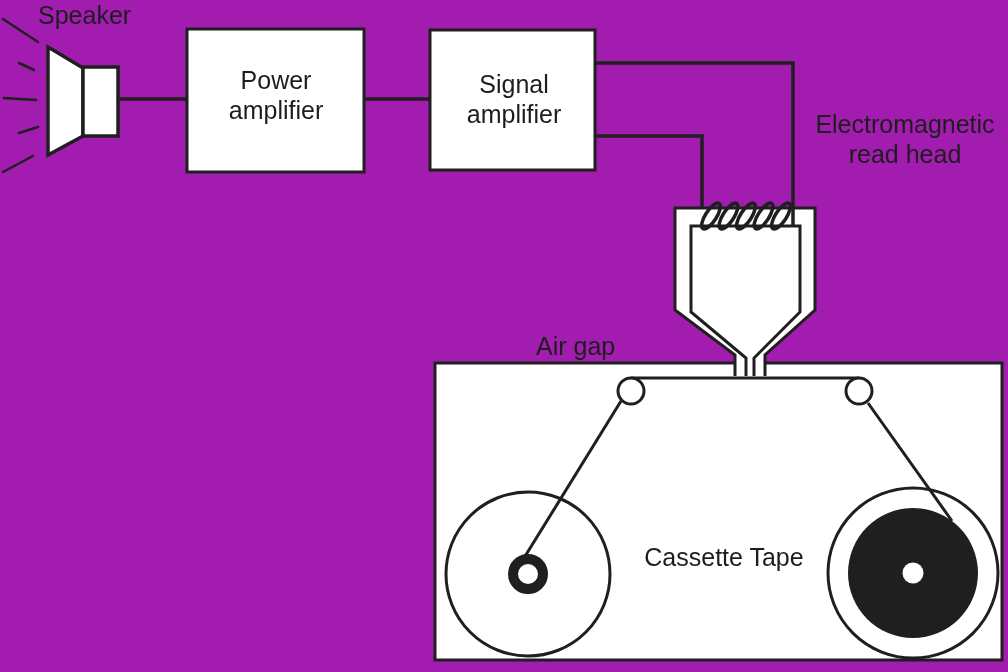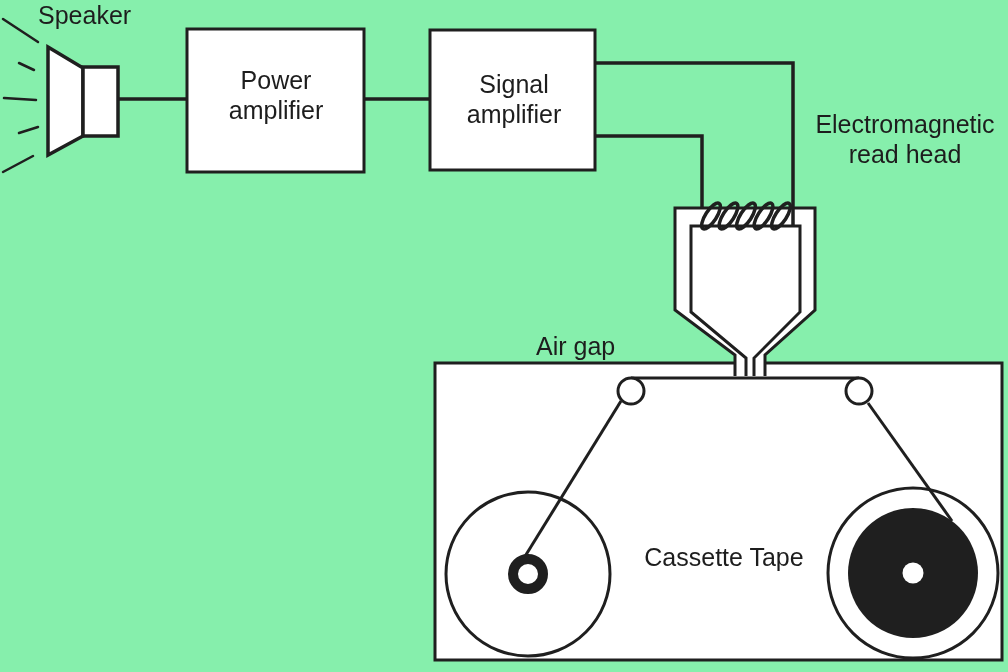--- a/index.html
+++ b/index.html
@@ -1,17 +1,17 @@
 <!DOCTYPE html>
 <html><head>
 <meta charset="utf-8">
 <style>
   html,body{margin:0;padding:0;background:#ffffff;}
   #stage{
-    position:relative;width:1008px;height:672px;background:#86efac;overflow:hidden;
+    position:relative;width:1008px;height:672px;background:#a21caf;overflow:hidden;
     font-family:"Liberation Sans", sans-serif;
   }
   svg{display:block;}
   .ink{stroke:#1f1f1f;fill:none;stroke-width:3;}
   .ink-thick{stroke:#1f1f1f;fill:none;stroke-width:3.5;}
   .ink-thin{stroke:#1f1f1f;fill:none;stroke-width:2.5;stroke-linecap:round;}
   .boxfill{fill:#ffffff;stroke:#1f1f1f;stroke-width:3;}
   .boxfill-thick{fill:#ffffff;stroke:#1f1f1f;stroke-width:3.5;}
   .whitefill{fill:#ffffff;stroke:none;}
   .blackfill{fill:#1f1f1f;stroke:none;}

